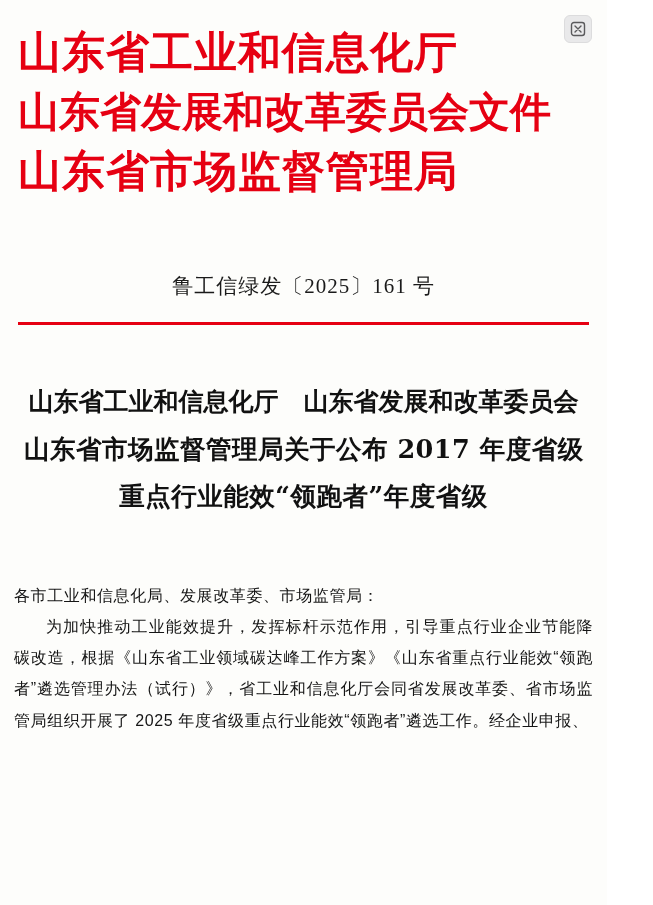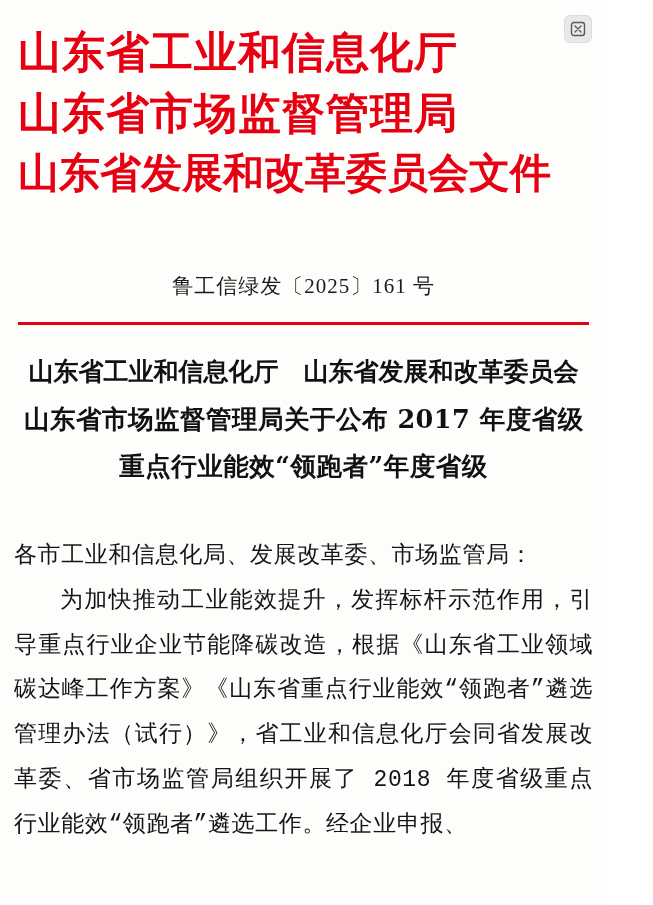--- a/index.html
+++ b/index.html
@@ -71,73 +71,73 @@
 
   
   .red-rule {
     margin: 22px 18px 0 18px;
     height: 3px;
     background: #e60012;
   }
 
   
   .title-block {
-    margin-top: 24px;
+    margin-top: 54px;
     padding: 0 24px;
     text-align: center;
     color: #111;
     font-size: 25.5px;
     font-weight: bold;
     line-height: 1.85;
     font-family: "DejaVu Serif", "Liberation Serif", serif;
     letter-spacing: 0.5px;
   }
   .title-block .t-line { white-space: nowrap; }
   .title-block .t-line.first { letter-spacing: 0px; font-size: 25px; }
 
   
   .body-block {
-    margin-top: 44px;
+    margin-top: 60px;
     padding: 0 14px;
     color: #151515;
-    font-size: 23px;
+    font-size: 16px;
     line-height: 1.95;
     letter-spacing: 0.6px;
     text-align: justify;
-    font-family: Liberation Mono, monospace;
+    font-family: Liberation Sans, sans-serif;
   }
   .body-block p { margin: 0; }
   .body-block p.indent { text-indent: 2em; }
 </style>
 </head>
 <body>
 
 <div id="page">
 
   <div class="corner-btn">
     <svg width="16" height="16" viewBox="0 0 16 16" aria-hidden="true">
       <rect x="1.5" y="1.5" width="13" height="13" rx="2.5" fill="none" stroke="#5a5a5c" stroke-width="1.4"></rect>
       <path d="M5 5 L11 11 M11 5 L5 11" stroke="#5a5a5c" stroke-width="1.4" stroke-linecap="round"></path>
     </svg>
   </div>
 
   <div class="masthead">
     <div class="line">山东省工业和信息化厅</div>
+    <div class="line wide">山东省发展和改革委员会文件</div>
     <div class="line">山东省市场监督管理局</div>
-    <div class="line wide">山东省发展和改革委员会文件</div>
   </div>
 
   <div class="doc-number">鲁工信绿发〔2025〕161 号</div>
 
   <div class="red-rule"></div>
 
   <div class="title-block">
     <div class="t-line first">山东省工业和信息化厅　山东省发展和改革委员会</div>
     <div class="t-line">山东省市场监督管理局关于公布 2017 年度省级</div>
     <div class="t-line">重点行业能效“领跑者”年度省级</div>
   </div>
 
   <div class="body-block">
     <p>各市工业和信息化局、发展改革委、市场监管局：</p>
-    <p class="indent">为加快推动工业能效提升，发挥标杆示范作用，引导重点行业企业节能降碳改造，根据《山东省工业领域碳达峰工作方案》《山东省重点行业能效“领跑者”遴选管理办法（试行）》，省工业和信息化厅会同省发展改革委、省市场监管局组织开展了 2018 年度省级重点行业能效“领跑者”遴选工作。经企业申报、</p>
+    <p class="indent">为加快推动工业能效提升，发挥标杆示范作用，引导重点行业企业节能降碳改造，根据《山东省工业领域碳达峰工作方案》《山东省重点行业能效“领跑者”遴选管理办法（试行）》，省工业和信息化厅会同省发展改革委、省市场监管局组织开展了 2025 年度省级重点行业能效“领跑者”遴选工作。经企业申报、</p>
   </div>
 
 </div>
 
 </body></html>

